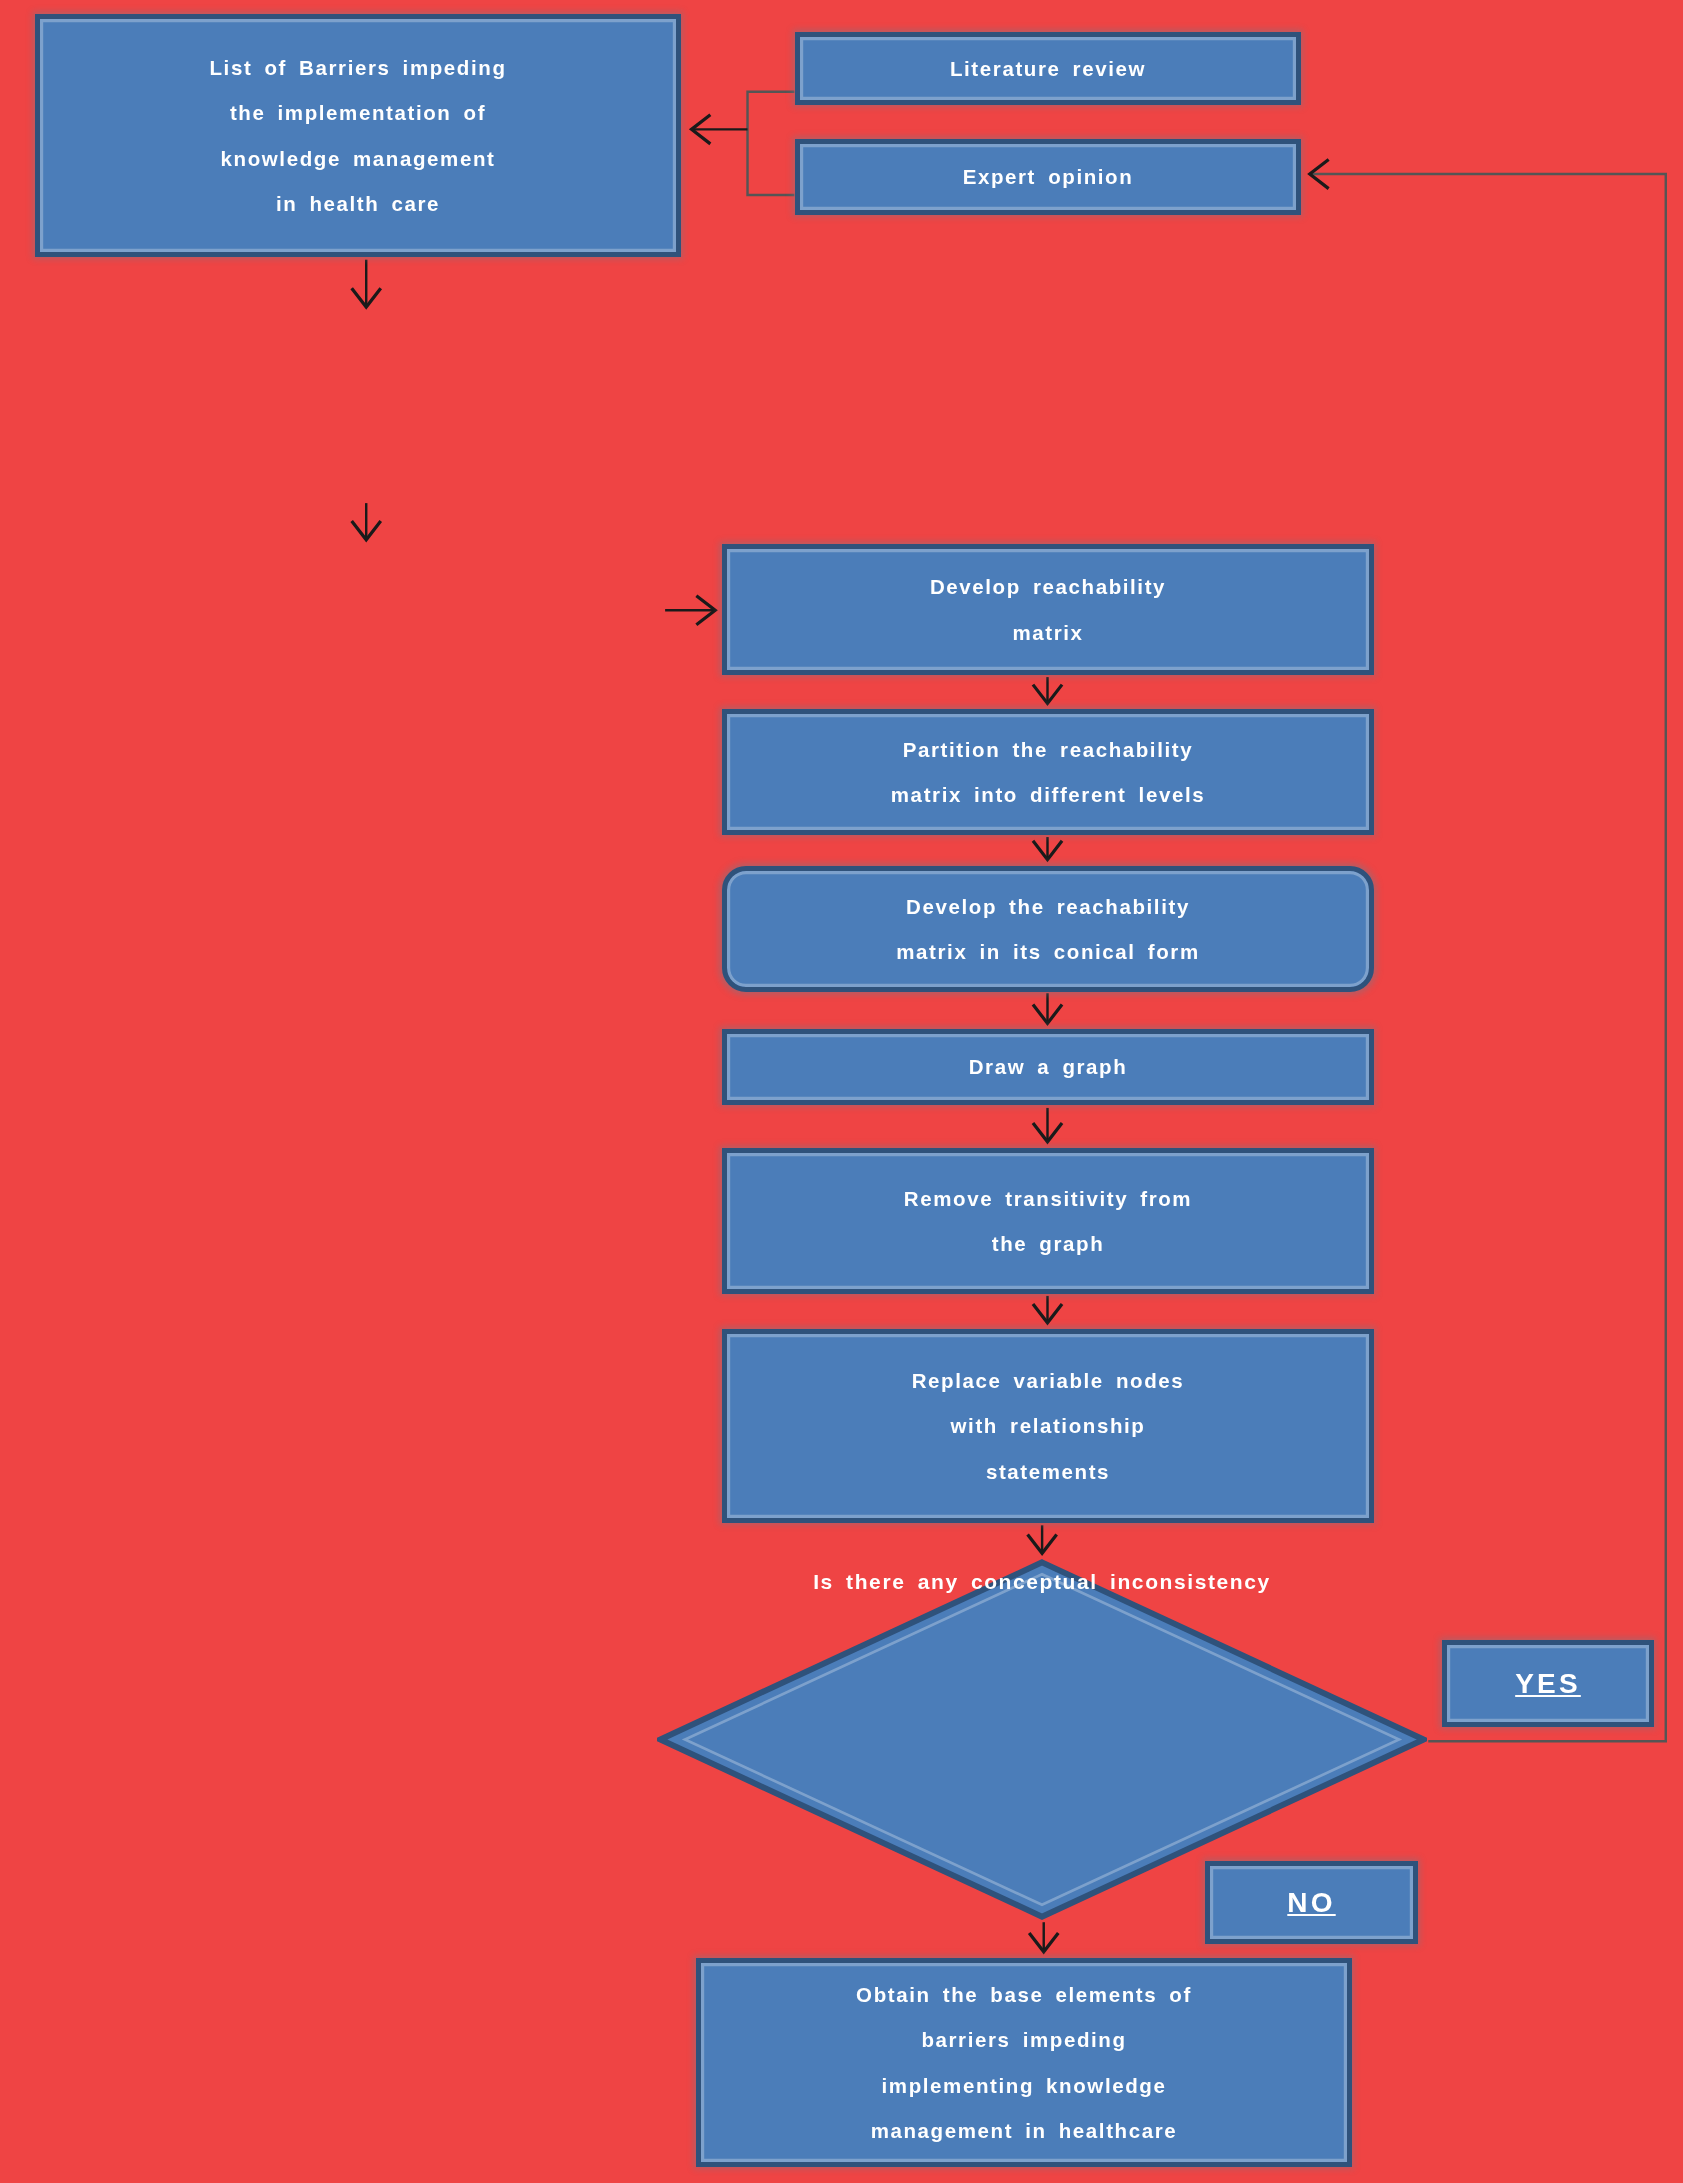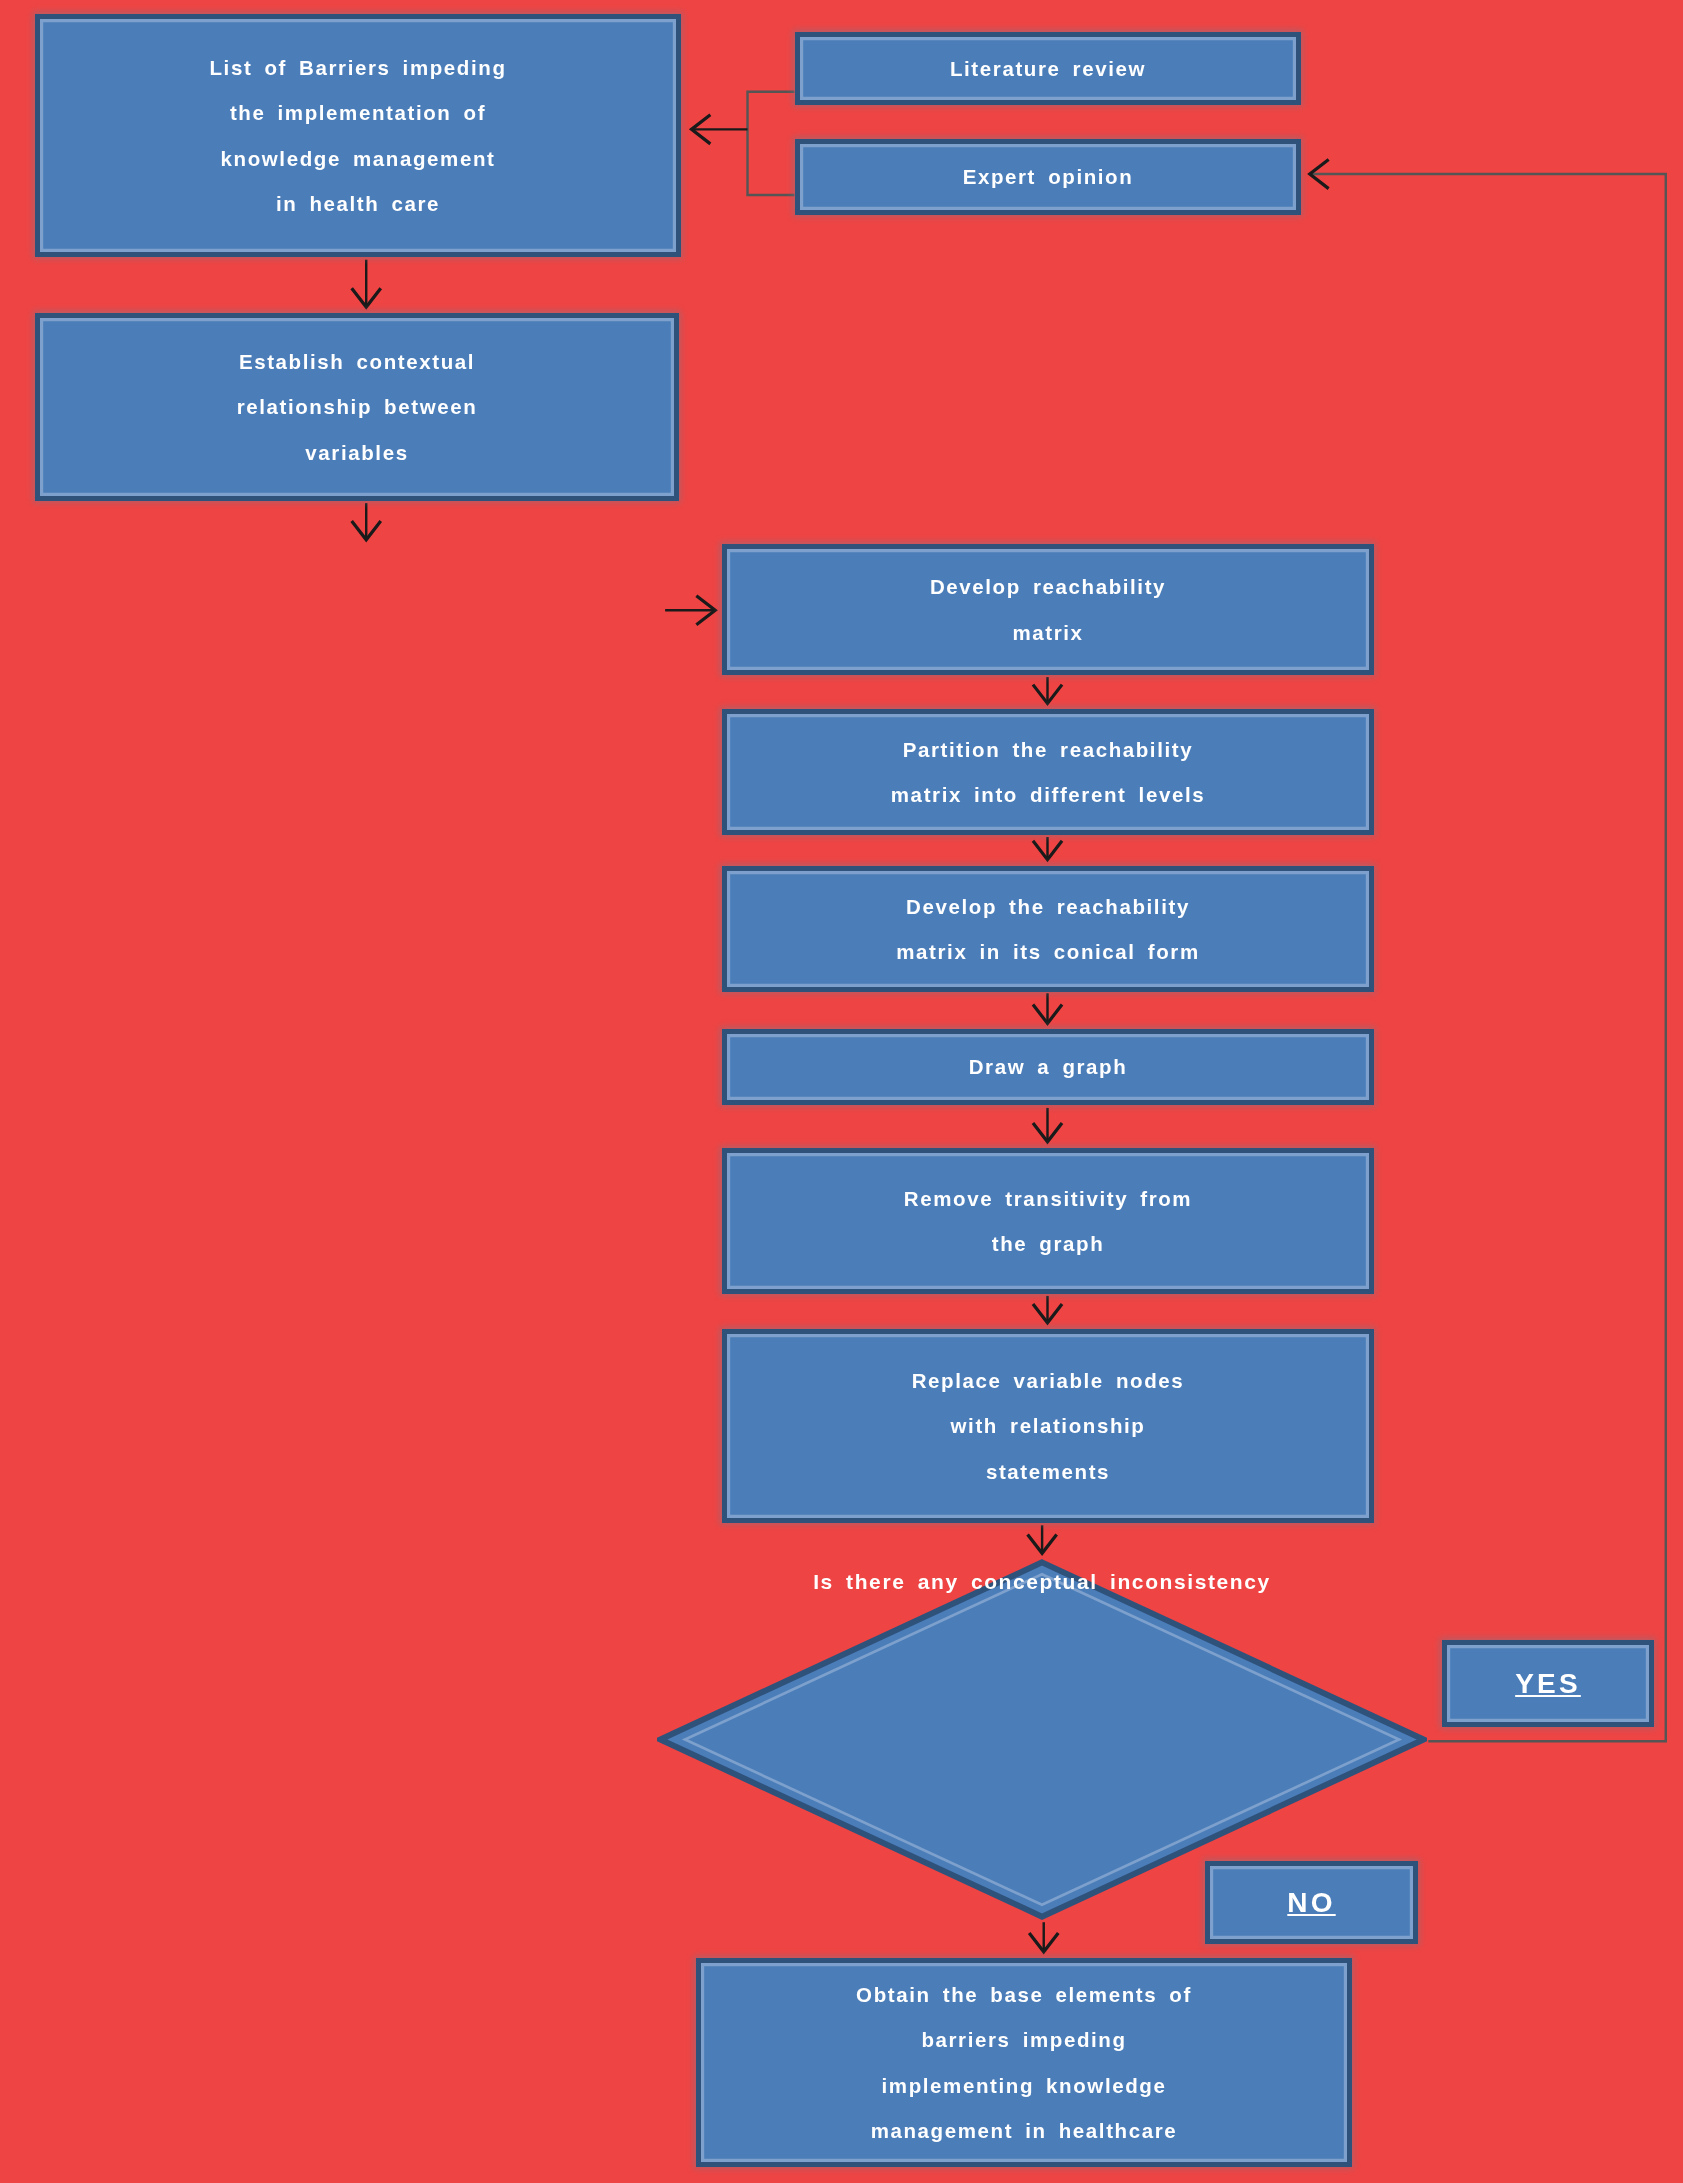--- a/index.html
+++ b/index.html
@@ -99,38 +99,33 @@
   </div>
 
   <div class="node" style="left:795px;top:32px;width:506px;height:73px;">
     <span class="lbl">Literature review</span>
   </div>
 
   <div class="node" style="left:795px;top:139px;width:506px;height:76px;">
     <span class="lbl">Expert opinion</span>
   </div>
 
-  <div class="node" style="left:35px;top:313px;width:644px;height:188px;">
-    <span class="lbl">Establish contextual
-relationship between
-variables</span>
-  </div>
 
 
   <div class="node" style="left:722px;top:544px;width:652px;height:131px;">
     <span class="lbl">Develop reachability
 matrix</span>
   </div>
 
   <div class="node" style="left:722px;top:709px;width:652px;height:126px;">
     <span class="lbl">Partition the reachability
 matrix into different levels</span>
   </div>
 
-  <div class="node" style="left:722px;top:866px;width:652px;height:126px;">
+  <div class="node" style="left:722px;top:866px;width:652px;height:126px;border-radius:24px;">
     <span class="lbl">Develop the reachability
 matrix in its conical form</span>
   </div>
 
   <div class="node" style="left:722px;top:1029px;width:652px;height:76px;">
     <span class="lbl">Draw a graph</span>
   </div>
 
   <div class="node" style="left:722px;top:1148px;width:652px;height:146px;">
     <span class="lbl">Remove transitivity from

